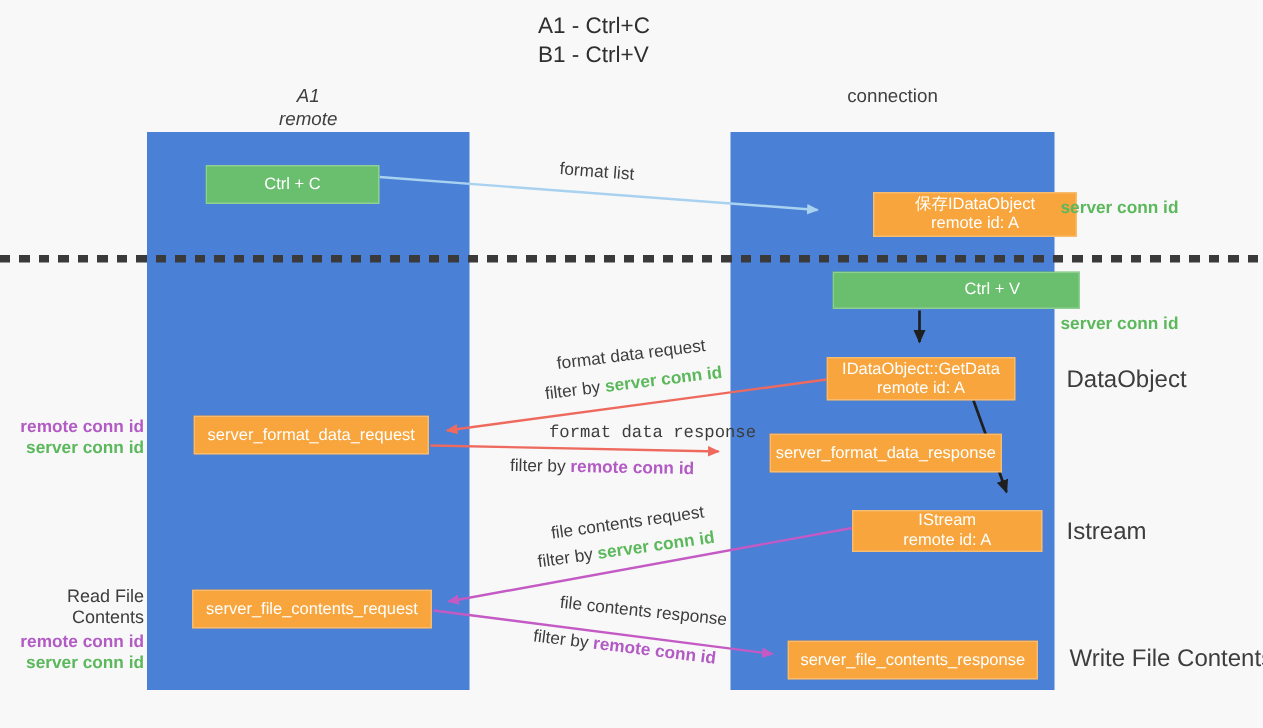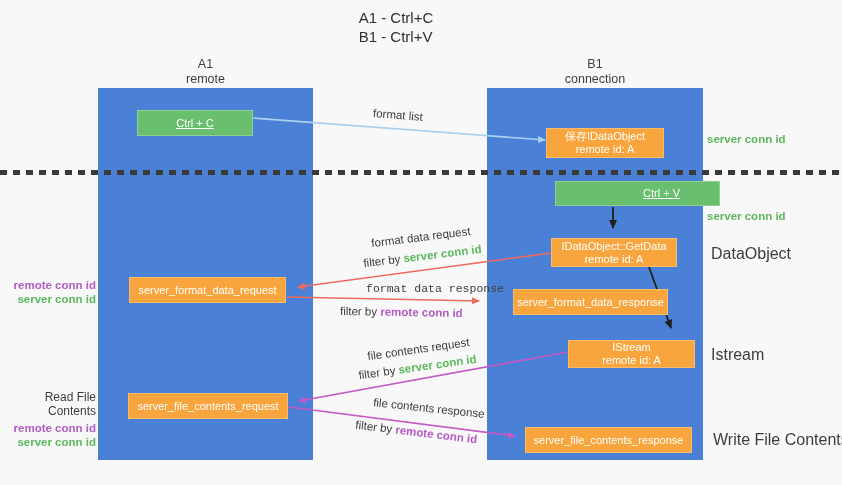--- a/index.html
+++ b/index.html
@@ -9,38 +9,38 @@
   }
   .stage {
     position:relative;
     width:842px; height:485px;
     background:#f8f8f8;
     overflow:hidden;
   }
   .title-wrap { position:absolute; left:0; top:8px; width:792px; text-align:center; }
   .title-inner { display:inline-block; text-align:left; font-size:15px; line-height:19px; color:#2f2f2f; }
   .col-header { position:absolute; top:57px; text-align:center; font-size:12.5px; line-height:15px; color:#3f3f3f; }
-  .col-header.a1 { left:98px; width:215px; }
+  .col-header.a1 { left:98px; width:215px;font-style:italic; }
   .col-header.b1 { left:487px; width:216px; }
   .lifeline { position:absolute; top:88px; height:372px; background:#4a80d6; }
   .lifeline.a1 { left:98px; width:215px; }
   .lifeline.b1 { left:487px; width:216px; }
   .divider {
     position:absolute; left:0; top:170px; width:842px; height:5px;
     background:repeating-linear-gradient(90deg,#3a3a3a 0 7px,transparent 7px 13px);
   }
   svg.arrows { position:absolute; left:0; top:0; pointer-events:none; }
   .node {
     position:absolute; display:flex; flex-direction:column;
     align-items:center; justify-content:center;
     color:#fff; font-size:11px; line-height:13px; text-align:center;
     box-shadow:0 0 0 1px rgba(255,255,255,0.25) inset;
   }
   .node.orange { background:#f7a53c; }
-  .node.green  { background:#6abf6e;text-decoration:underline; }
+  .node.green  { background:#6abf6e; }
   .arrow-label { position:absolute; font-size:11.5px; color:#3d3d3d; white-space:nowrap; }
   .side-label  { position:absolute; font-size:16px; color:#3d3d3d; white-space:nowrap; }
   .green-text  { color:#5cb85c; font-weight:bold; }
   .purple-text { color:#b35bc4; font-weight:bold; }
   .conn-label  { font-size:11.5px; font-weight:bold; }
   .left-block  { position:absolute; left:0; width:96px; text-align:right; line-height:14px; }
   .left-block .blk-title { font-size:12px; color:#3d3d3d; margin-bottom:3px; }
   .left-block .conn-line { font-size:11.5px; font-weight:bold; }
 </style>
 </head>
@@ -53,21 +53,20 @@
       <div>A1 - Ctrl+C</div>
       <div>B1 - Ctrl+V</div>
     </div>
   </div>
 
   <div class="col-header a1">
     <div>A1</div>
     <div>remote</div>
   </div>
   <div class="col-header b1">
-    <div>B1</div>
     <div>connection</div>
   </div>
 
   <div class="lifeline a1"></div>
   <div class="lifeline b1"></div>
 
   <div class="divider"></div>
 
   <svg class="arrows" width="842" height="485">
     <defs>
@@ -90,21 +89,21 @@
     <line x1="551" y1="253" x2="298" y2="287" stroke="#ee6a5f" stroke-width="1.6" marker-end="url(#m-red)"></line>
     <line x1="287" y1="297" x2="479" y2="301" stroke="#ee6a5f" stroke-width="1.6" marker-end="url(#m-red)"></line>
     <line x1="568" y1="352" x2="299" y2="401" stroke="#c45ac4" stroke-width="1.6" marker-end="url(#m-magenta)"></line>
     <line x1="289" y1="407" x2="515" y2="436" stroke="#c45ac4" stroke-width="1.6" marker-end="url(#m-magenta)"></line>
   </svg>
 
   <div class="node green" style="left:137px; top:110px; width:116px; height:26px;">
     <div>Ctrl + C</div>
   </div>
 
-  <div class="node orange" style="left:546px; top:128px; width:118px; height:30px;">
+  <div class="node orange" style="left:582px; top:128px; width:136px; height:30px;">
     <div>保存IDataObject</div>
     <div>remote id: A</div>
   </div>
 
   <div class="node green" style="left:555px; top:181px; width:117px; height:25px;padding-left:48px;">
     <div>Ctrl + V</div>
   </div>
 
   <div class="node orange" style="left:551px; top:238px; width:126px; height:29px;text-align:center;">
     <div>IDataObject::GetData</div>

